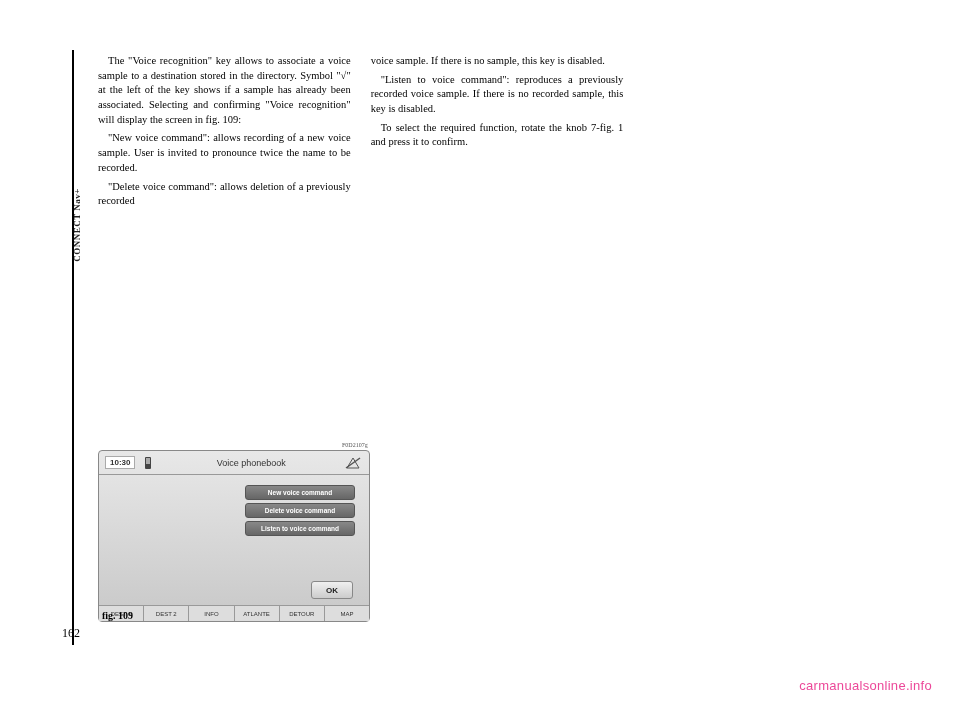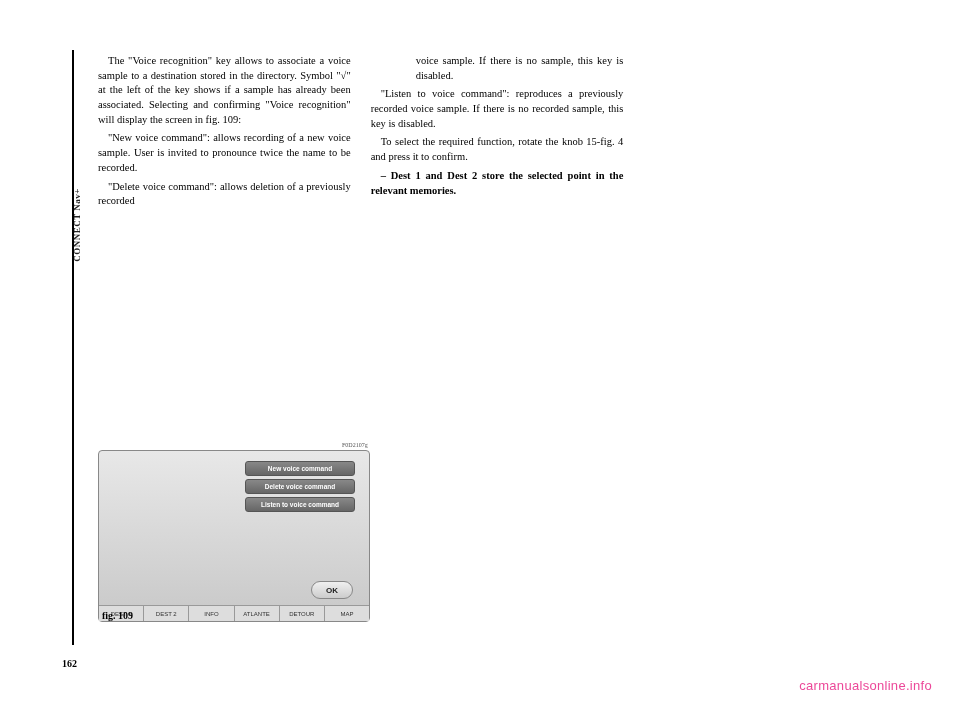--- a/index.html
+++ b/index.html
@@ -56,21 +56,20 @@
       line-height: 1.4;
       color: #000;
       text-align: justify;
     }
     .col p {
       margin-bottom: 4px;
       text-indent: 10px;
     }
     .col p.noindent {
       text-indent: 0;
-      margin-left: 45px;
     }
     .bold {
       font-weight: bold;
     }
     .screenshot-box {
       position: absolute;
       left: 40px;
       top: 400px;
       width: 272px;
       height: 172px;
@@ -130,21 +129,21 @@
       font-weight: bold;
     }
     .ok-btn {
       position: absolute;
       right: 16px;
       bottom: 22px;
       width: 42px;
       height: 18px;
       background: linear-gradient(180deg, #f0f0f0 0%, #ccc 100%);
       border: 1px solid #888;
-      border-radius: 9px;
+      border-radius: 3px;
       font-size: 8px;
       font-weight: bold;
       text-align: center;
       line-height: 17px;
       color: #222;
     }
     .screenshot-footer {
       position: absolute;
       bottom: 0;
       left: 0;
@@ -168,23 +167,23 @@
     .fig-label {
       position: absolute;
       left: 44px;
       top: 560px;
       font-size: 10px;
       font-weight: bold;
     }
     .page-number {
       position: absolute;
       left: 4px;
-      top: 608px;
-      font-size: 10px;
-      font-weight: 700;
+      top: 576px;
+      font-size: 12px;
+      font-weight: 400;
       color: #000;
     }
     .img-ref {
       position: absolute;
       left: 284px;
       top: 392px;
       font-size: 6px;
       color: #555;
     }
     .watermark {
@@ -208,30 +207,45 @@
 
   <div class="columns">
     <div class="col">
       <p>The "Voice recognition" key allows to associate a voice sample to a destination stored in the directory. Symbol "√" at the left of the key shows if a sample has already been associated. Selecting and confirming "Voice recognition" will display the screen in fig. 109:</p>
       <p>"New voice command": allows recording of a new voice sample. User is invited to pronounce twice the name to be recorded.</p>
       <p>"Delete voice command": allows deletion of a previously recorded</p>
     </div>
     <div class="col">
       <p class="noindent">voice sample. If there is no sample, this key is disabled.</p>
       <p>"Listen to voice command": reproduces a previously recorded voice sample. If there is no recorded sample, this key is disabled.</p>
-      <p>To select the required function, rotate the knob 15-fig. 4 and press it to confirm.</p>
-      <p><span class="bold">– Dest 1 and Dest 2 store the selected point in the relevant memories.</span></p>
+      <p>To select the required function, rotate the knob 7-fig. 1 and press it to confirm.</p>
     </div>
     <div class="col">
     </div>
   </div>
 
   <div class="img-ref">F0D2107g</div>
 
   <div class="screenshot-box">
+    <div class="screenshot-header">
+      <span class="header-time">10:30</span>
+      <span class="header-phone-icon">
+        <svg viewBox="0 0 10 14">
+            <rect x="2" y="1" width="6" height="12" rx="1" fill="#444"></rect>
+            <rect x="3" y="2" width="4" height="6" fill="#aaa"></rect>
+          </svg>
+      </span>
+      <span class="header-title">Voice phonebook</span>
+      <span class="header-nav-icon">
+        <svg viewBox="0 0 20 14">
+            <polygon points="10,2 16,12 4,12" fill="none" stroke="#555" stroke-width="1"></polygon>
+            <line x1="3" y1="12" x2="17" y2="2" stroke="#555" stroke-width="1.5"></line>
+          </svg>
+      </span>
+    </div>
     <div class="screenshot-body">
       <div class="menu-btn">New voice command</div>
       <div class="menu-btn">Delete voice command</div>
       <div class="menu-btn">Listen to voice command</div>
     </div>
     <div class="ok-btn">OK</div>
     <div class="screenshot-footer">
       <div class="tab-btn">DEST 1</div>
       <div class="tab-btn">DEST 2</div>
       <div class="tab-btn">INFO</div>

